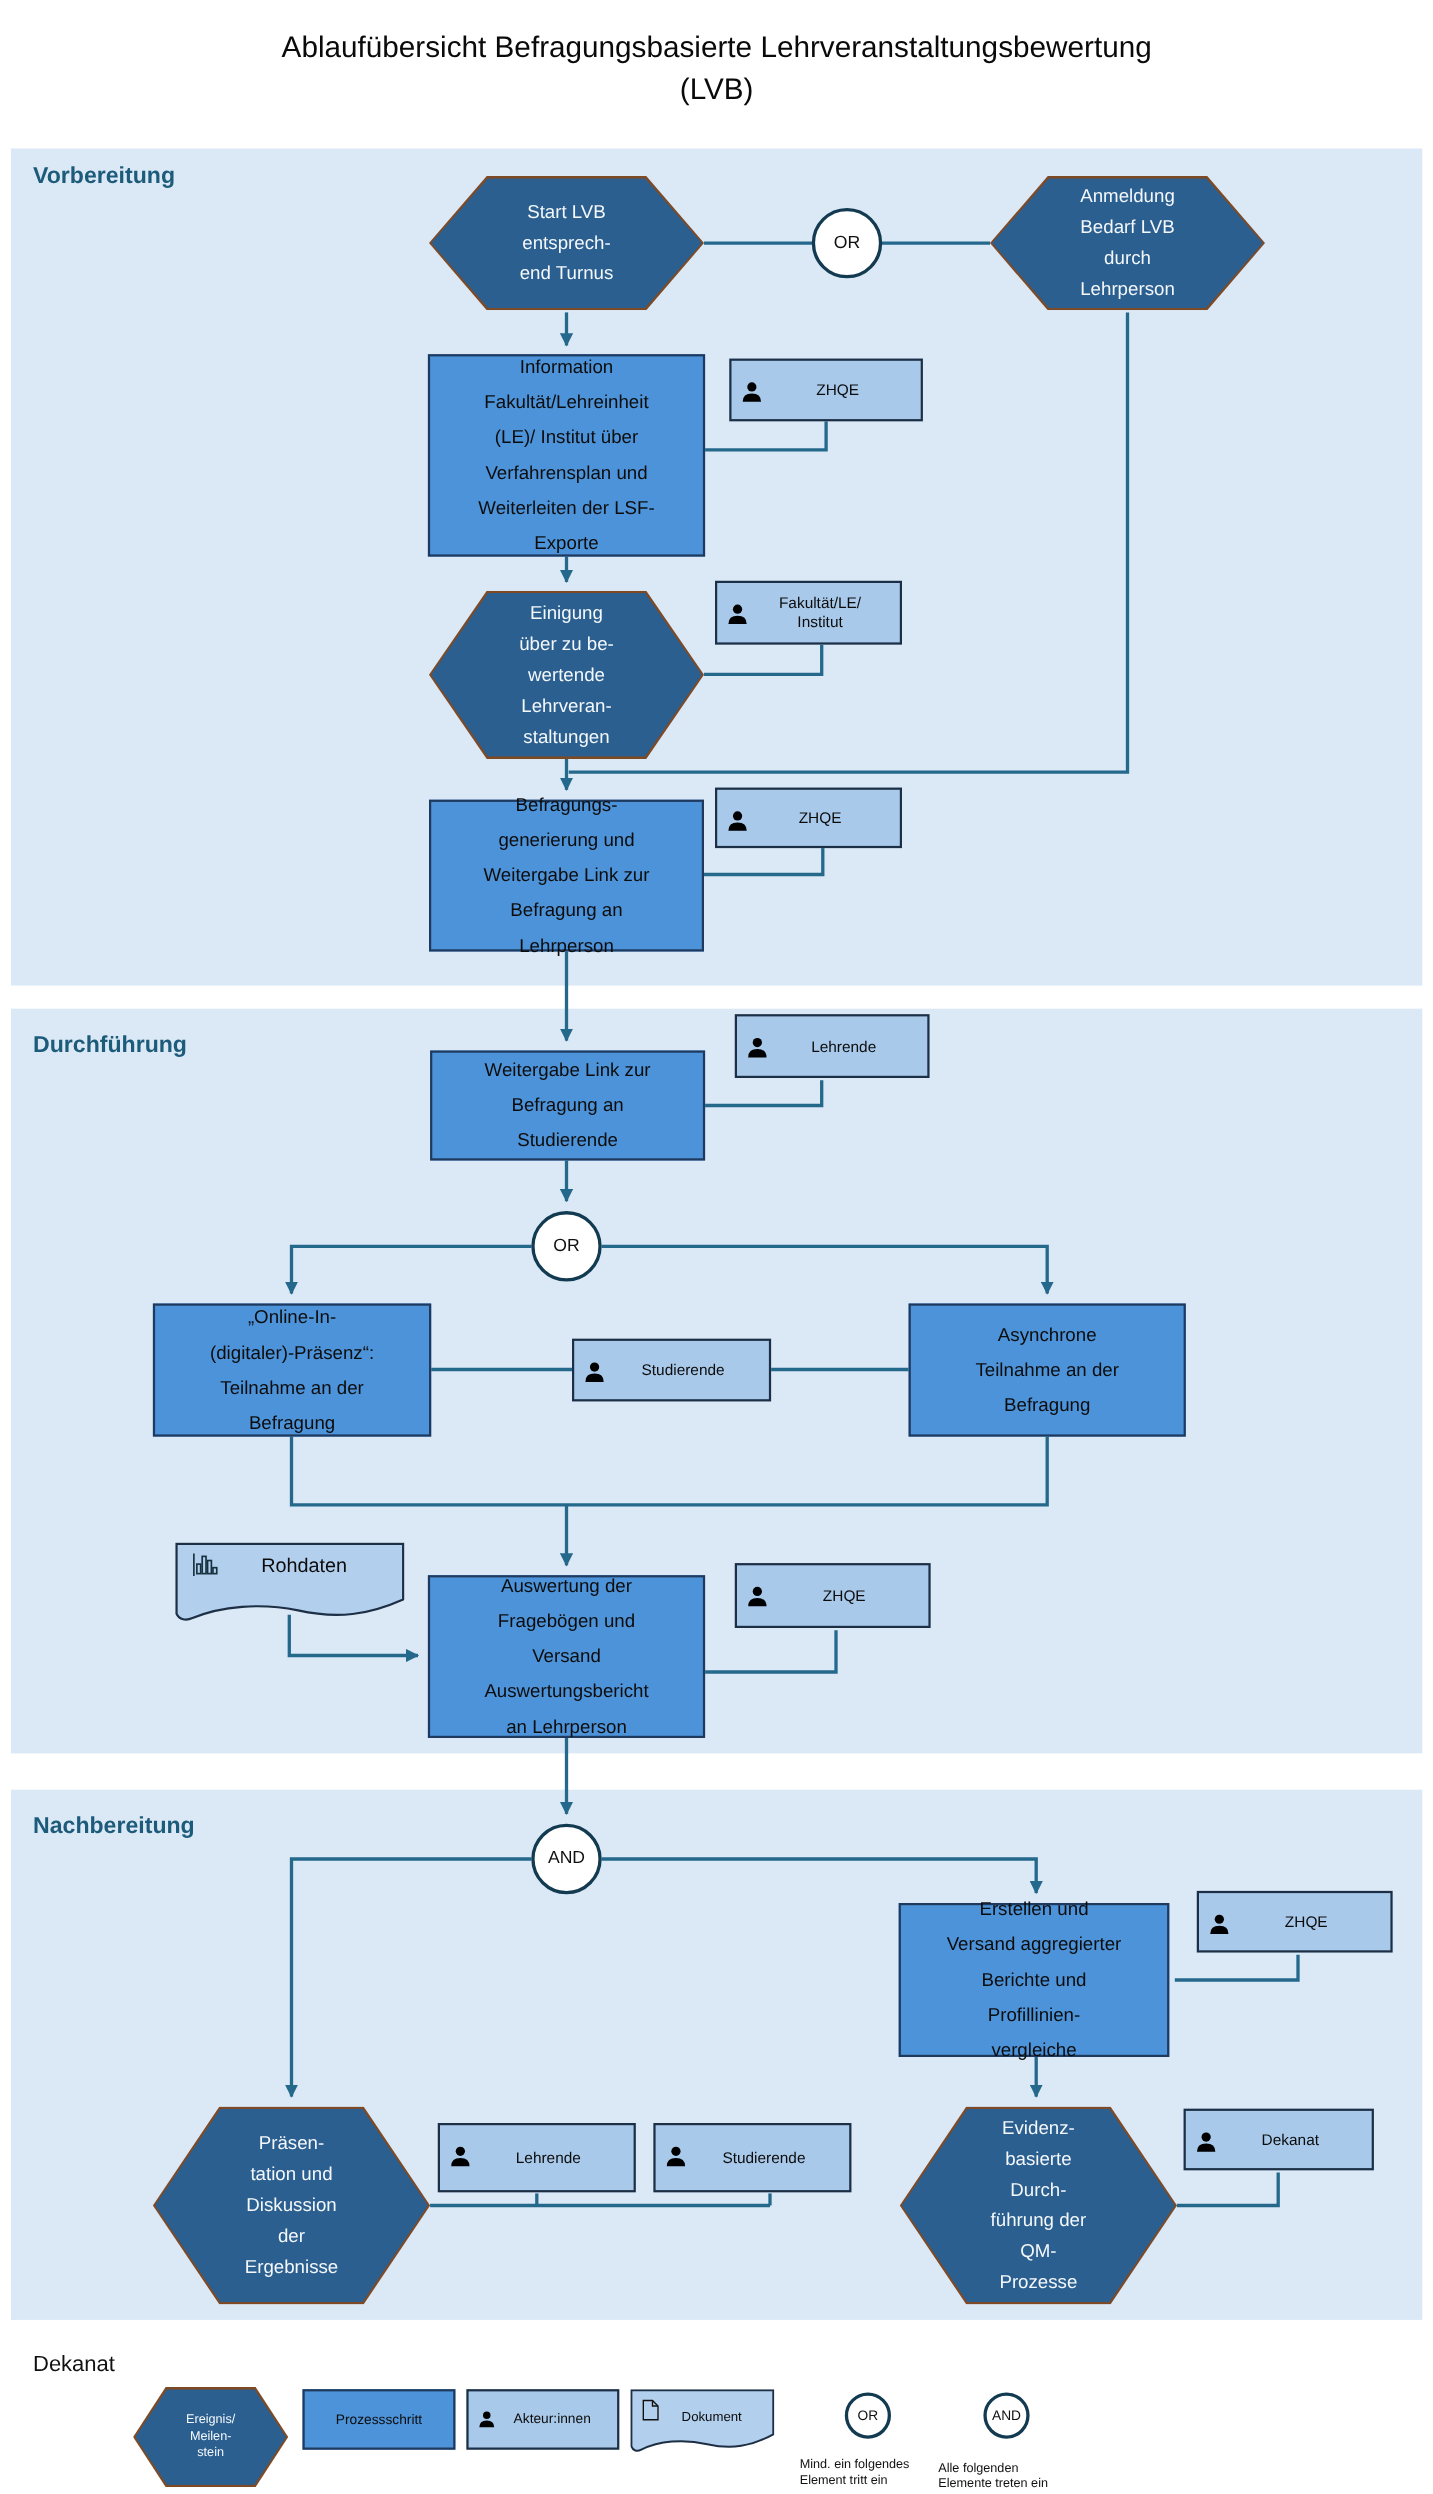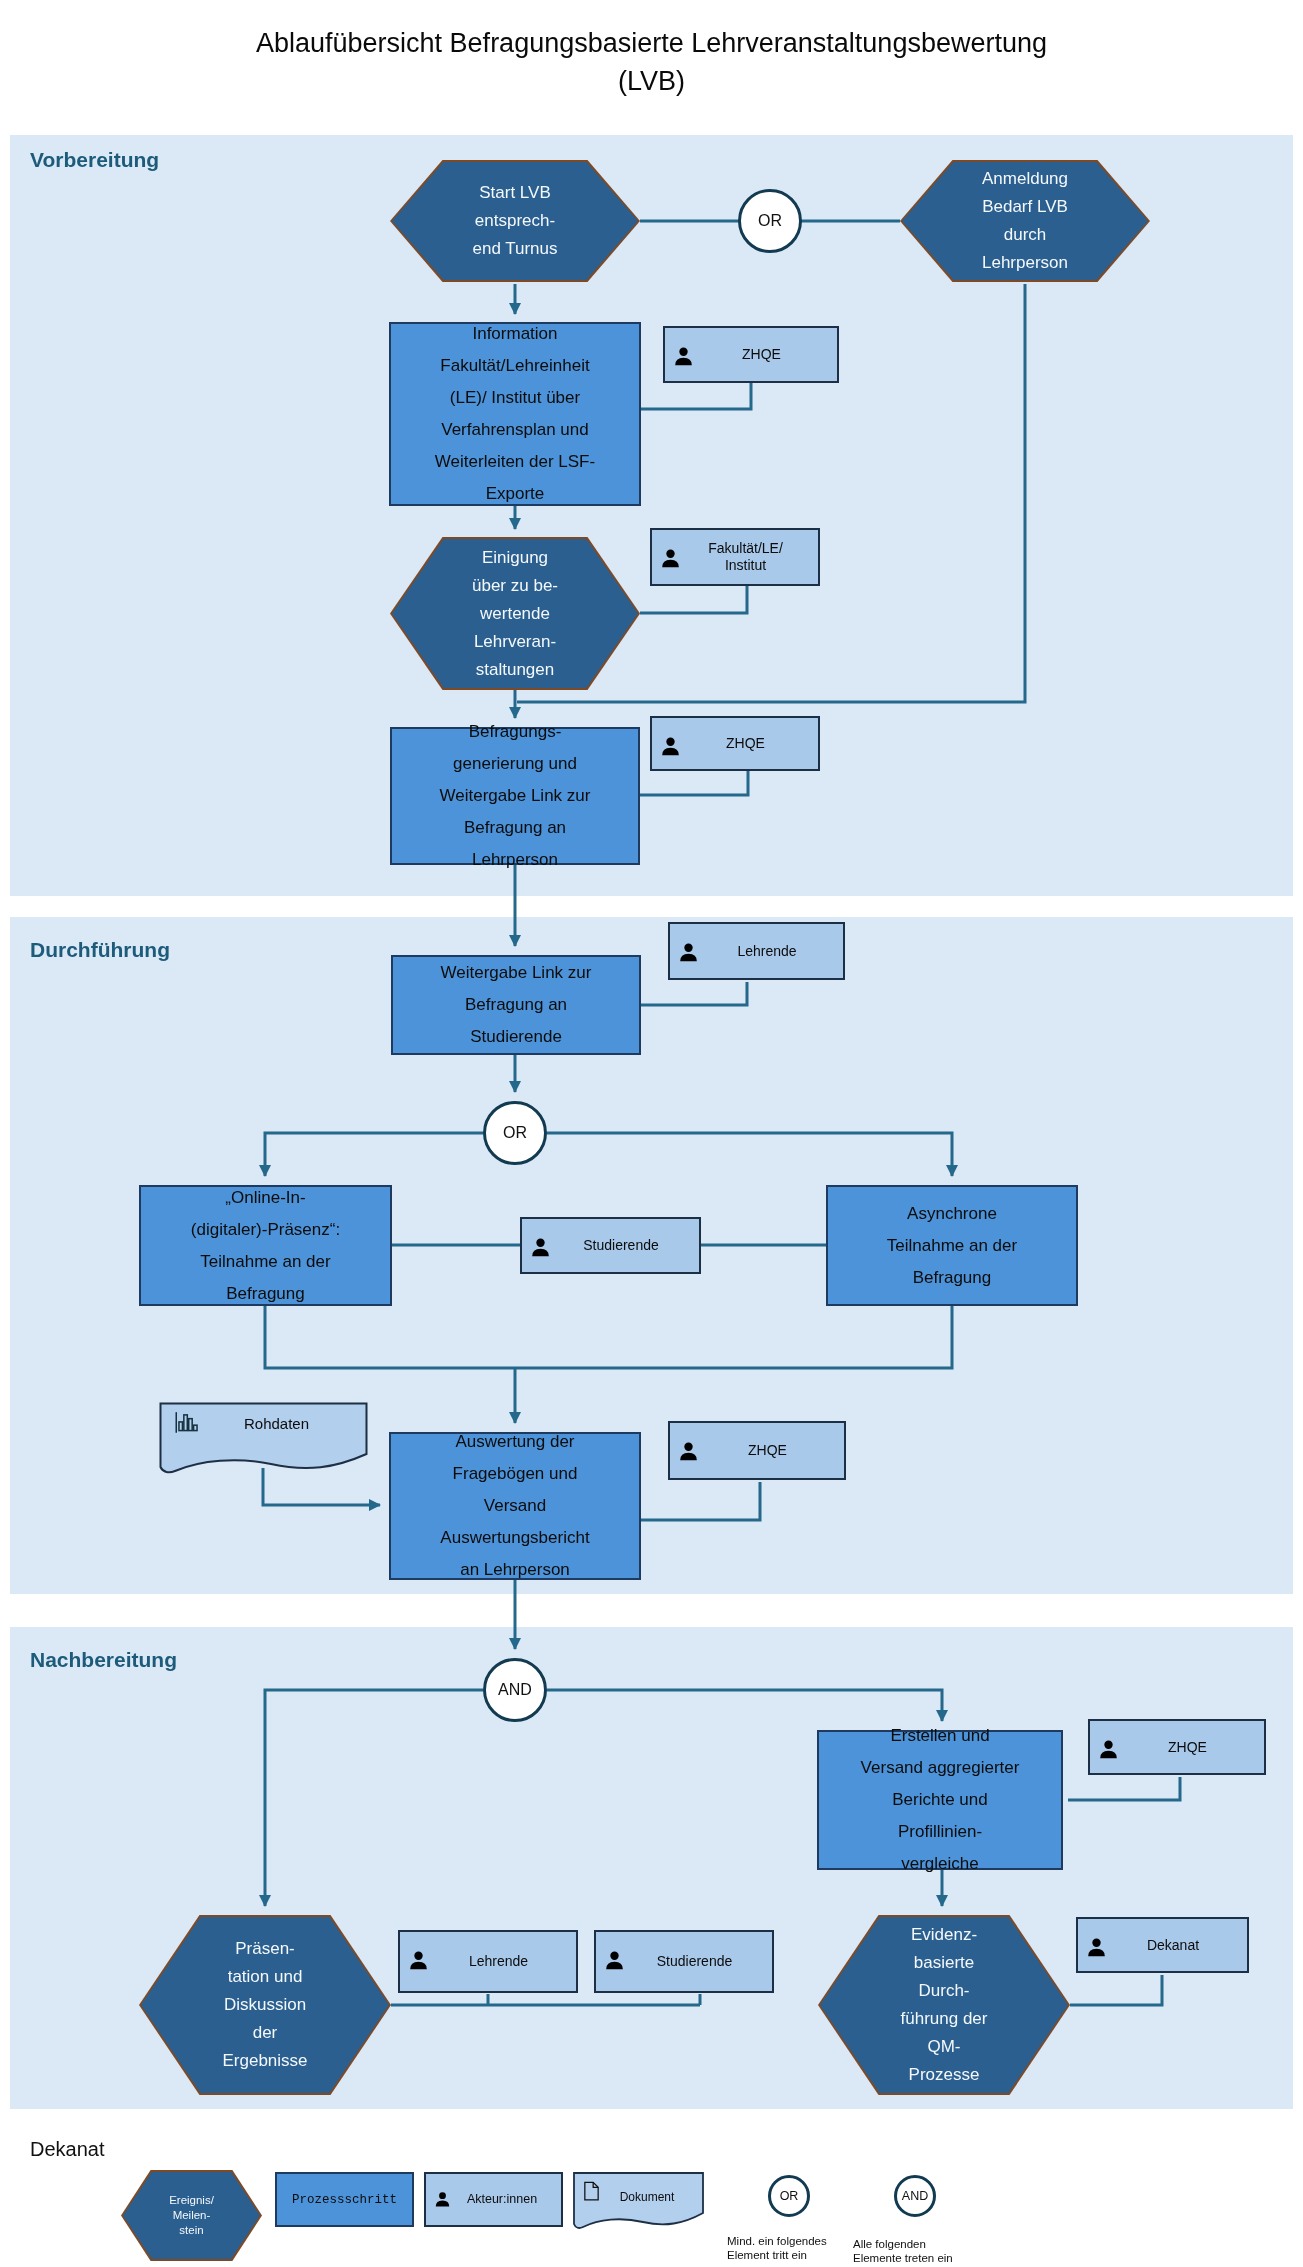--- a/index.html
+++ b/index.html
@@ -29,21 +29,21 @@
          font-size:14px;display:flex;align-items:center;padding:12px 8px;}
   .actor .person{align-self:flex-start;margin-top:6px;flex:0 0 auto;}
   .actor .label{flex:1;text-align:center;white-space:pre-line;line-height:17px;}
   .person{width:21px;height:21px;fill:#000;}
   .gate{position:absolute;box-sizing:border-box;border-radius:50%;background:#fff;
         border:3.5px solid var(--gate-border);color:#111;display:flex;align-items:center;
         justify-content:center;font-size:16px;}
   .doc{position:absolute;}
   .doc svg.shape{position:absolute;left:0;top:0;}
   .doc .content{position:absolute;left:0;right:0;top:8px;display:flex;align-items:center;padding:0 14px;}
-  .doc .content .label{flex:1;text-align:center;font-size:15px;color:#0c0c0c;}
+  .doc .content .label{flex:1;text-align:center;font-size:18px;color:#0c0c0c;}
   .legend-title{position:absolute;font-size:20px;color:#111;}
   .legend-caption{position:absolute;font-size:11.5px;line-height:14px;color:#111;white-space:pre-line;}
   .legend .hex-inner{font-size:11.5px;line-height:15px;}
   .small-gate{font-size:12.5px;border-width:3px;}
   .connectors{position:absolute;left:0;top:0;}
   .connectors polyline{fill:none;stroke:var(--connector);stroke-width:3;}
   .arrowhead{fill:var(--connector);}
 </style>
 </head>
 <body>
@@ -311,21 +311,21 @@
     <div class="legend-title" style="left:30px;top:2138px;">Dekanat</div>
 
     <div class="node hex" style="left:121px;top:2170px;width:141px;height:91px;">
       <div class="hex-inner">
           <span class="node-text">Ereignis/
 Meilen-
 stein</span>
         </div>
     </div>
 
-    <div class="node process" style="left:275px;top:2172px;width:139px;height:55px;font-size:12.5px;line-height:16px;font-family:Liberation Mono, monospace;">
+    <div class="node process" style="left:275px;top:2172px;width:139px;height:55px;font-size:12.5px;line-height:16px;">
       <span class="node-text">Prozessschritt</span>
     </div>
 
     <div class="node actor" style="left:424px;top:2172px;width:139px;height:55px;font-size:12.5px;">
       <svg class="person" style="width:17px;height:17px;margin-top:5px;" viewBox="0 0 24 24">
           <circle cx="12" cy="6.6" r="4.8"></circle>
           <path d="M2.5,22 q0,-8.6 9.5,-8.6 q9.5,0 9.5,8.6 z"></path>
         </svg>
       <span class="label">Akteur:innen</span>
     </div>

